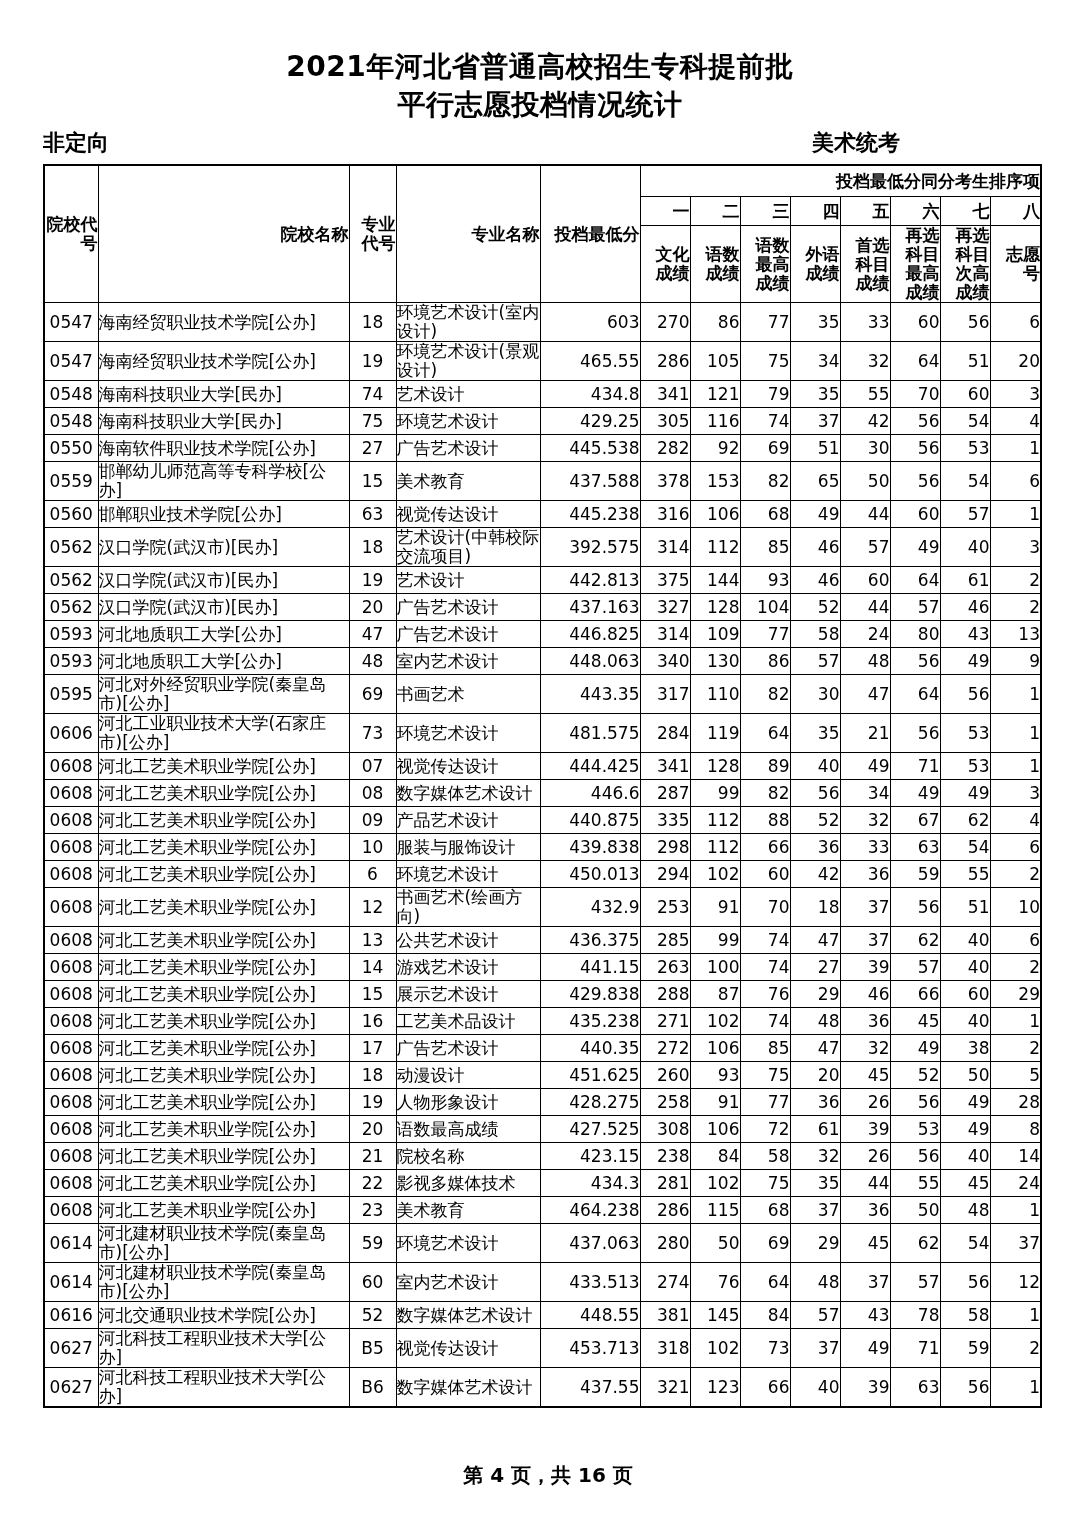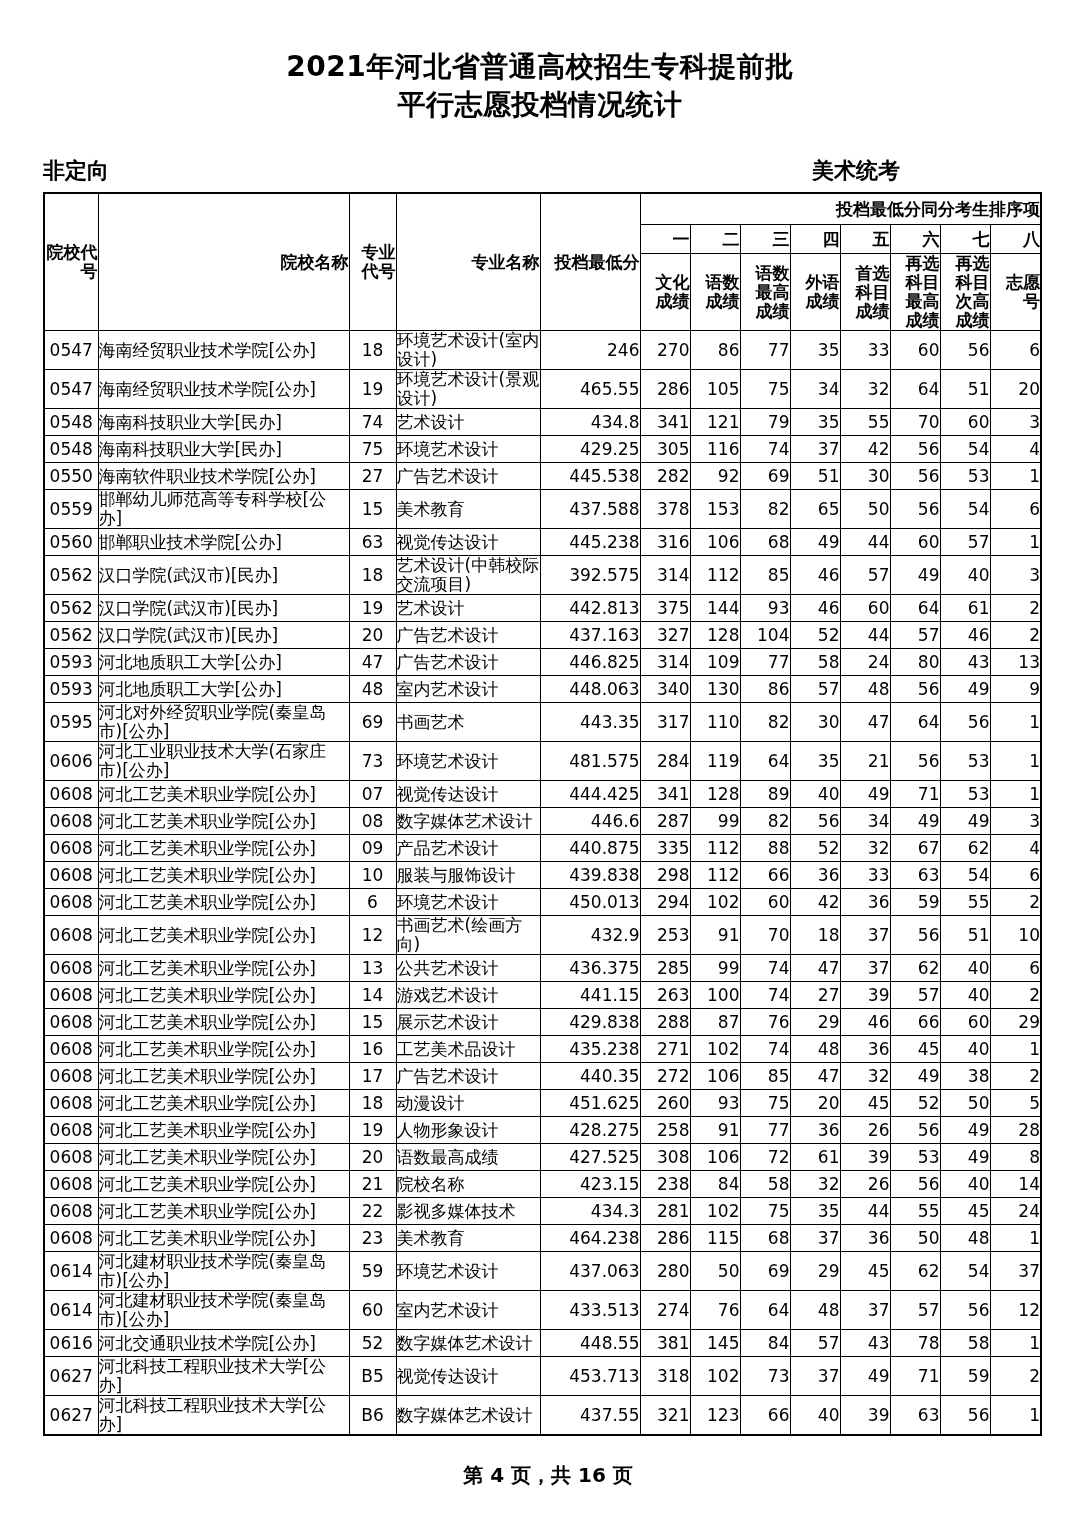--- a/index.html
+++ b/index.html
@@ -31,21 +31,21 @@
     font-size: 28px;
     font-weight: bold;
     line-height: 38px;
     letter-spacing: 0.5px;
   }
 
   
   .subhead {
     position: relative;
     height: 36px;
-    margin-top: 32px;
+    margin-top: 4px;
     padding: 0 41px 0 43px;
   }
   .subhead-left {
     position: absolute;
     left: 43px;
     top: 0;
     font-size: 22px;
     font-weight: bold;
   }
   .subhead-right {
@@ -180,21 +180,21 @@
           <th class="vert-2">再选科目次高成绩</th>
           <th class="vert-2">志愿号</th>
         </tr>
       </thead>
       <tbody id="table-body">
           <tr>
             <td class="code thick-r">0547</td>
             <td class="school thick-r">海南经贸职业技术学院[公办]</td>
             <td class="mcode thick-r">18</td>
             <td class="mname thick-r">环境艺术设计(室内设计)</td>
-            <td class="num thick-r">246</td>
+            <td class="num thick-r">603</td>
             <td class="num">270</td>
             <td class="num">86</td>
             <td class="num">77</td>
             <td class="num">35</td>
             <td class="num">33</td>
             <td class="num">60</td>
             <td class="num">56</td>
             <td class="num">6</td>
           </tr>
           <tr>

